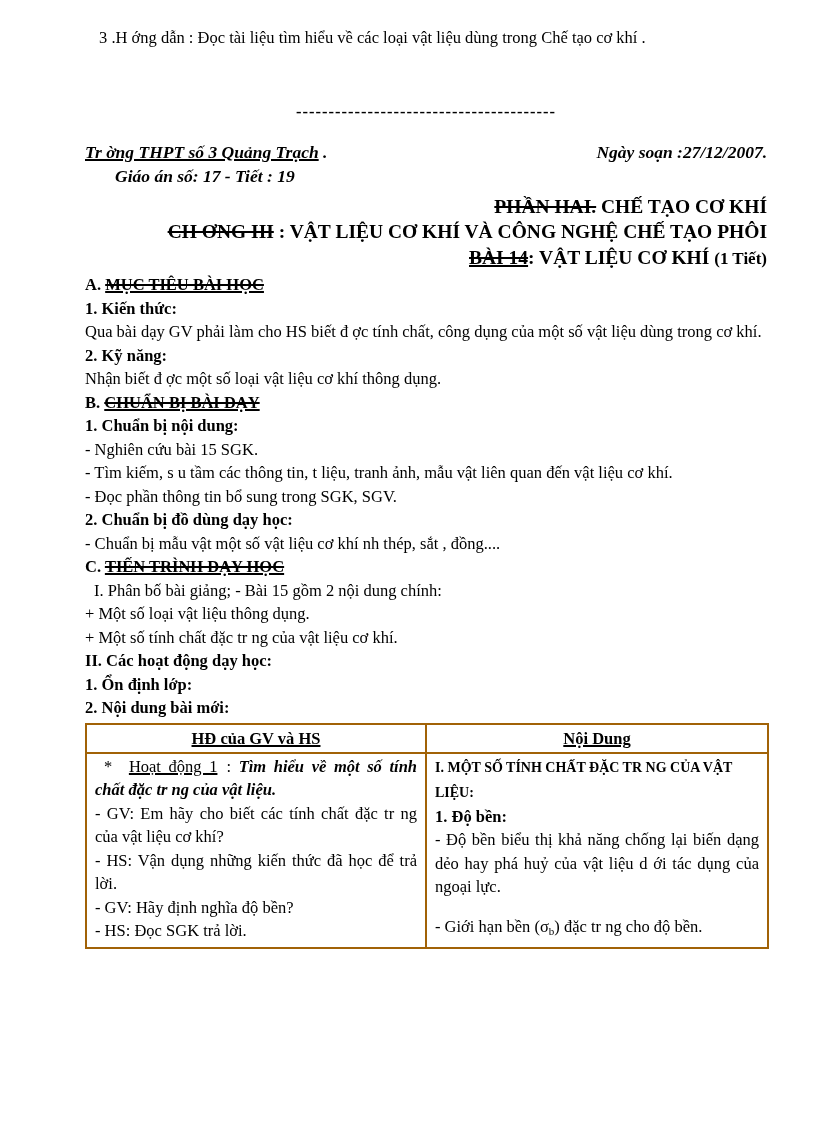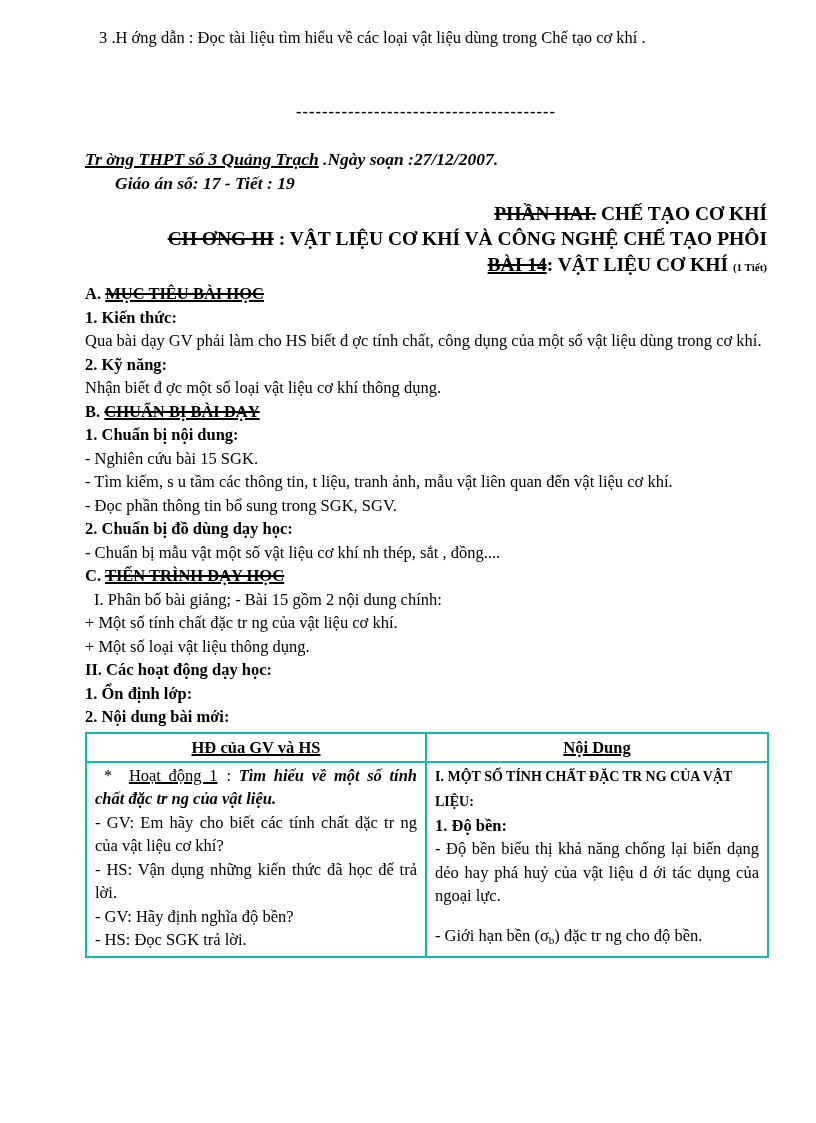--- a/index.html
+++ b/index.html
@@ -14,39 +14,39 @@
     overflow:hidden;
   }
   p{margin:0;}
   .justify{text-align:justify;}
   .intro{text-indent:14px;}
   .divider{
     margin-top:50px;text-align:center;line-height:23px;
     letter-spacing:1px;font-weight:bold;
   }
   .meta-row{
-    display:flex;align-items:baseline;
-    margin-top:24px;font-weight:bold;font-style:italic;font-size:17.5px;line-height:24px;
+    display:flex;justify-content:space-between;align-items:baseline;
+    margin-top:17px;font-weight:bold;font-style:italic;font-size:17.5px;line-height:24px;
   }
   .lesson-no{margin-left:30px;font-weight:bold;font-style:italic;font-size:17.5px;line-height:24px;}
   .u{text-decoration:underline;text-decoration-thickness:1.5px;}
   .titles{margin-top:6px;text-align:right;font-weight:bold;font-size:19.5px;line-height:25.5px;}
   .strike{text-decoration:line-through;text-decoration-thickness:2px;}
   .strike-u{text-decoration:line-through underline;text-decoration-thickness:1.8px;}
-  .tiet{font-size:11px;}
+  .tiet{font-size:17px;}
   .bold{font-weight:normal;margin-left:9px;}
   .bi{font-weight:bold;font-style:italic;}
   .sections{margin-top:2px;}
   .h{font-weight:bold;}
   table.lesson{
     border-collapse:collapse;margin-top:3px;
     width:682px;table-layout:fixed;
   }
   table.lesson th, table.lesson td{
-    border:2px solid #14b8a6;vertical-align:top;
+    border:2px solid #a16207;vertical-align:top;
     font-size:16.5px;
   }
   table.lesson th{
     font-weight:bold;text-align:center;line-height:25px;padding:1px 4px;
   }
   table.lesson th .u{text-decoration-thickness:2px;}
   table.lesson td{padding:1px 8px 4px 8px;line-height:23.5px;}
   td.cell-right .big-head{font-size:14px;line-height:25px;font-weight:bold;}
   td.cell-right .gap-top{margin-top:16px;line-height:23px;}
   sub{font-size:11px;vertical-align:-3px;}
@@ -83,22 +83,22 @@
     <p class="h"><span>B. </span><span class="strike-u">CHUẨN BỊ BÀI DẠY</span></p>
     <p class="h">1. Chuẩn bị nội dung:</p>
     <p>- Nghiên cứu bài 15 SGK.</p>
     <p class="justify">- Tìm kiếm, s u tầm các thông tin, t  liệu, tranh ảnh, mẫu vật liên quan đến vật liệu cơ khí.</p>
     <p>- Đọc phần thông tin bổ sung trong SGK, SGV.</p>
     <p class="h">2. Chuẩn bị đồ dùng dạy học:</p>
     <p>- Chuẩn bị mẫu vật một số vật liệu cơ khí nh  thép, sắt , đồng....</p>
 
     <p class="h"><span>C. </span><span class="strike-u">TIẾN TRÌNH DẠY HỌC</span></p>
     <p><span class="bold">I. Phân bố bài giảng;</span><span> - Bài 15 gồm 2 nội dung chính:</span></p>
+    <p>+ Một số loại vật liệu thông dụng.</p>
     <p>+ Một số tính chất đặc tr ng của vật liệu cơ khí.</p>
-    <p>+ Một số loại vật liệu thông dụng.</p>
     <p class="h">II. Các hoạt động dạy học:</p>
     <p class="h">1. Ổn định lớp:</p>
     <p class="h">2. Nội dung bài mới:</p>
 
   </div>
 
   <table class="lesson">
     <colgroup>
         <col style="width:340px">
         <col style="width:342px">

